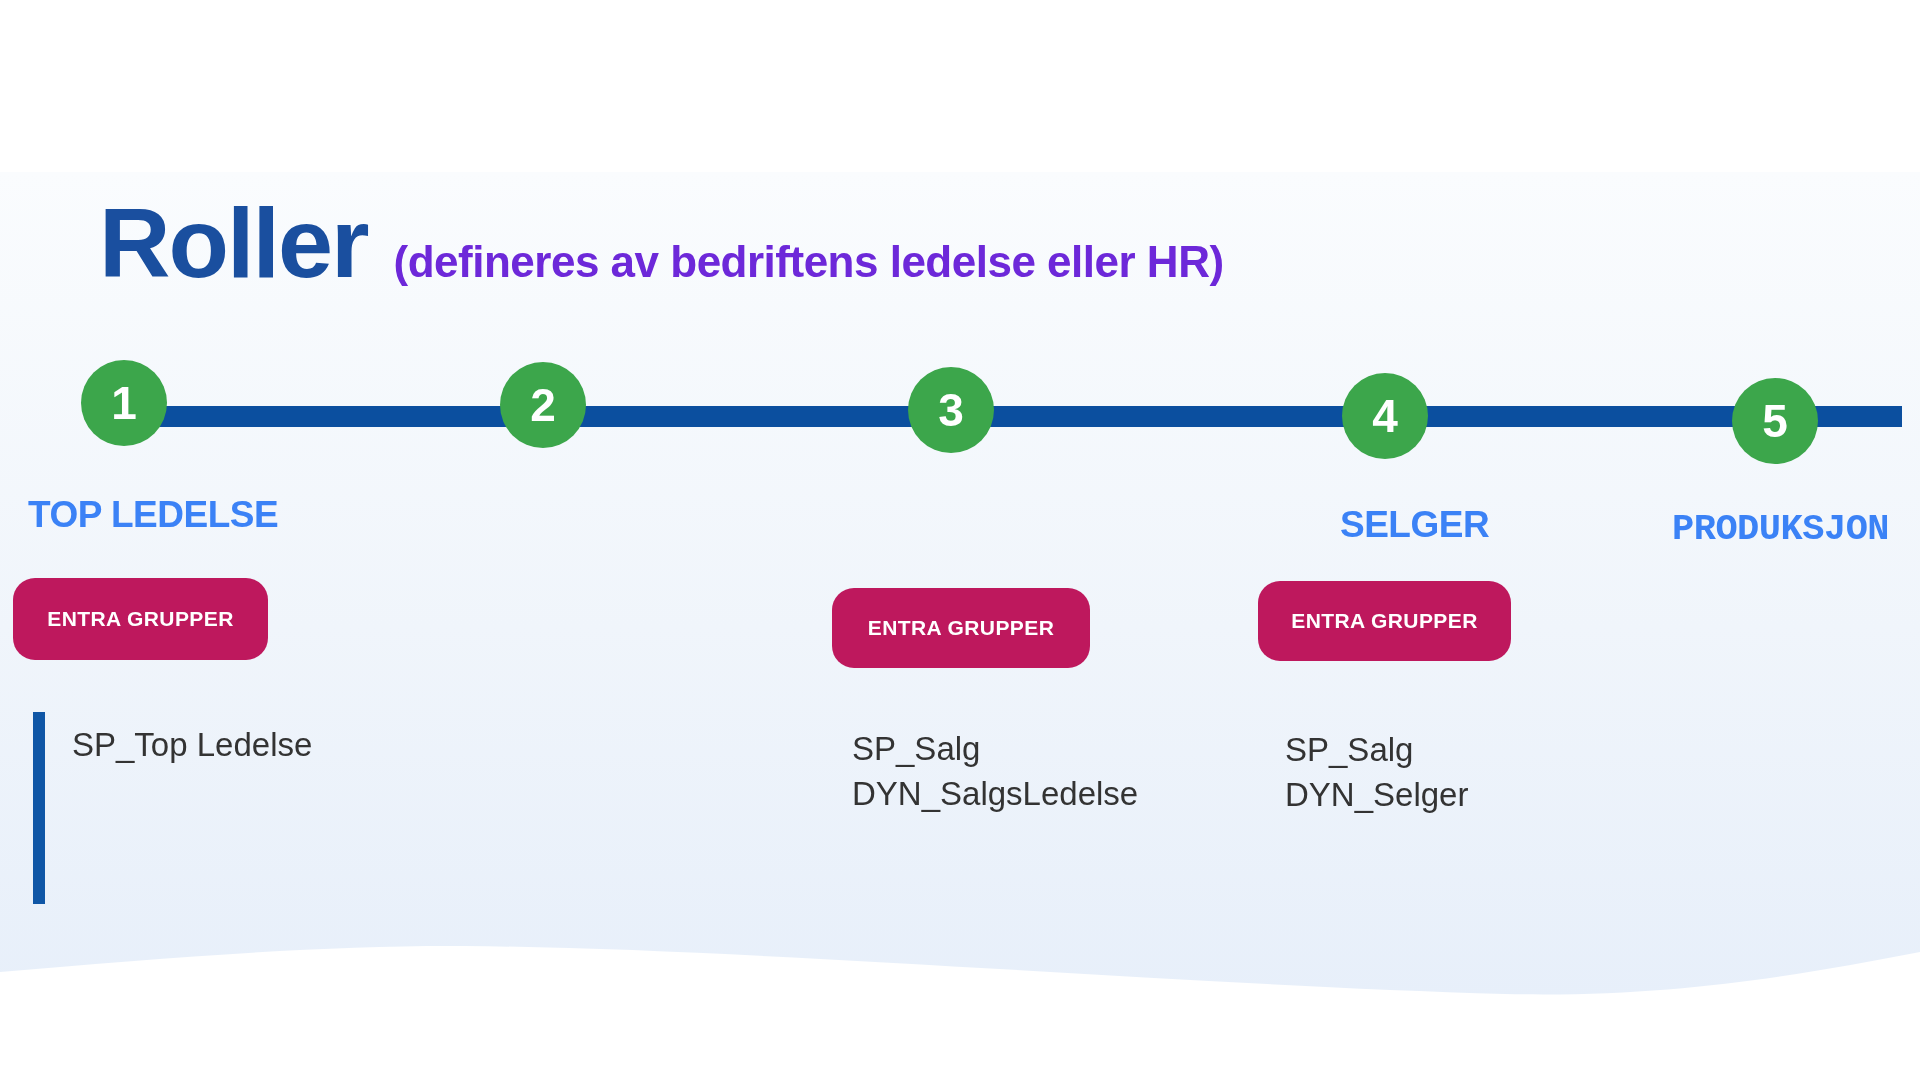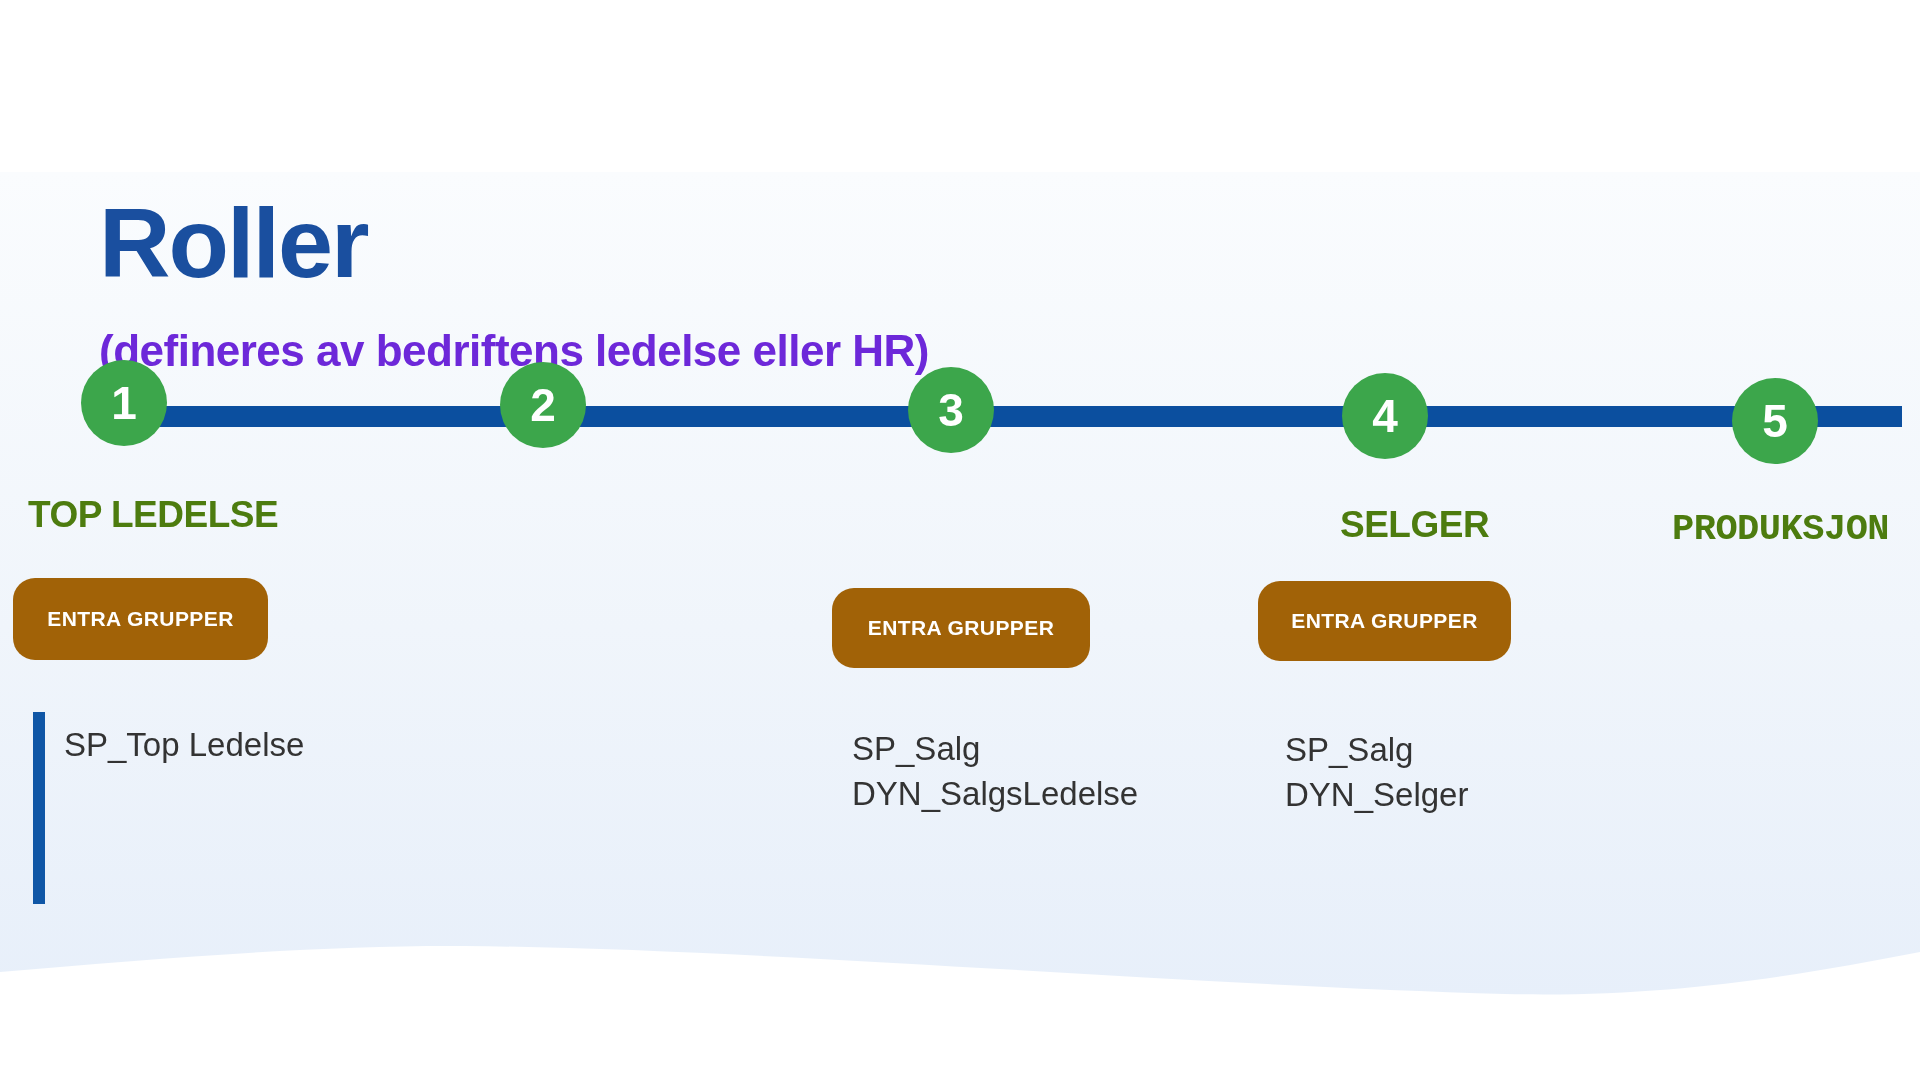--- a/index.html
+++ b/index.html
@@ -2,55 +2,55 @@
 <html><head>
 <meta charset="utf-8">
 <style>
   html,body{margin:0;padding:0;background:#ffffff;}
   .slide{
     position:relative;width:1920px;height:1080px;overflow:hidden;background:#ffffff;
     font-family:"Liberation Sans",sans-serif;
   }
   .bg{position:absolute;left:0;top:0;width:1920px;height:1080px;z-index:0;}
   
-  .title-row{position:absolute;left:99px;top:186px;z-index:2;display:flex;align-items:baseline;gap:26px;white-space:nowrap;flex-direction:column;}
+  .title-row{position:absolute;left:99px;top:186px;z-index:2;display:flex;align-items:baseline;gap:26px;white-space:nowrap;}
   .title-main{font-size:99px;font-weight:bold;color:#1a4f9f;letter-spacing:-2px;}
   .title-sub{font-size:44px;font-weight:bold;color:#6d28d9;letter-spacing:-0.5px;}
   
   .tl-bar{position:absolute;left:124px;top:406px;width:1778px;height:21px;background:#0b4f9f;z-index:1;}
   .step-circle{
     position:absolute;width:86px;height:86px;border-radius:50%;background:#3ca64b;z-index:2;
     display:flex;align-items:center;justify-content:center;
     color:#ffffff;font-size:46px;font-weight:bold;
   }
   .c1{left:81px;top:360px;}
   .c2{left:500px;top:362px;}
   .c3{left:908px;top:367px;}
   .c4{left:1342px;top:373px;}
   .c5{left:1732px;top:378px;}
   
-  .step-label{position:absolute;z-index:2;font-size:37px;font-weight:bold;color:#4d7c0f;letter-spacing:-0.5px;white-space:nowrap;}
+  .step-label{position:absolute;z-index:2;font-size:37px;font-weight:bold;color:#3b82f6;letter-spacing:-0.5px;white-space:nowrap;}
   .l1{left:28px;top:494px;}
   .l2{left:433px;top:497px;}
   .l3{left:846px;top:501px;}
   .l4{left:1316px;top:504px;margin-left:24px;}
   .l5{left:1672px;top:508px;font-family:Liberation Mono, monospace;}
   
   .entra-btn{
-    position:absolute;z-index:2;background:#a16207;border:none;border-radius:22px;
+    position:absolute;z-index:2;background:#be185d;border:none;border-radius:22px;
     color:#ffffff;font-family:"Liberation Sans",sans-serif;font-size:21px;font-weight:bold;letter-spacing:0.4px;
     display:flex;align-items:center;justify-content:center;cursor:pointer;white-space:nowrap;
   }
   .b1{left:13px;top:578px;width:255px;height:82px;}
   .b3{left:832px;top:588px;width:258px;height:80px;}
   .b4{left:1258px;top:581px;width:253px;height:80px;}
   
   .accent-bar{position:absolute;left:33px;top:712px;width:12px;height:192px;background:#0f56a6;z-index:2;}
   .group-list{position:absolute;z-index:2;font-size:33px;line-height:45px;color:#333333;white-space:nowrap;}
-  .g1{left:64px;top:722px;text-align:right;}
+  .g1{left:72px;top:722px;text-align:right;}
   .g3{left:852px;top:726px;}
   .g4{left:1285px;top:727px;}
 </style>
 </head>
 <body>
 
 <div class="slide">
 
   <svg class="bg" viewBox="0 0 1920 1080" aria-hidden="true">
     <defs>

